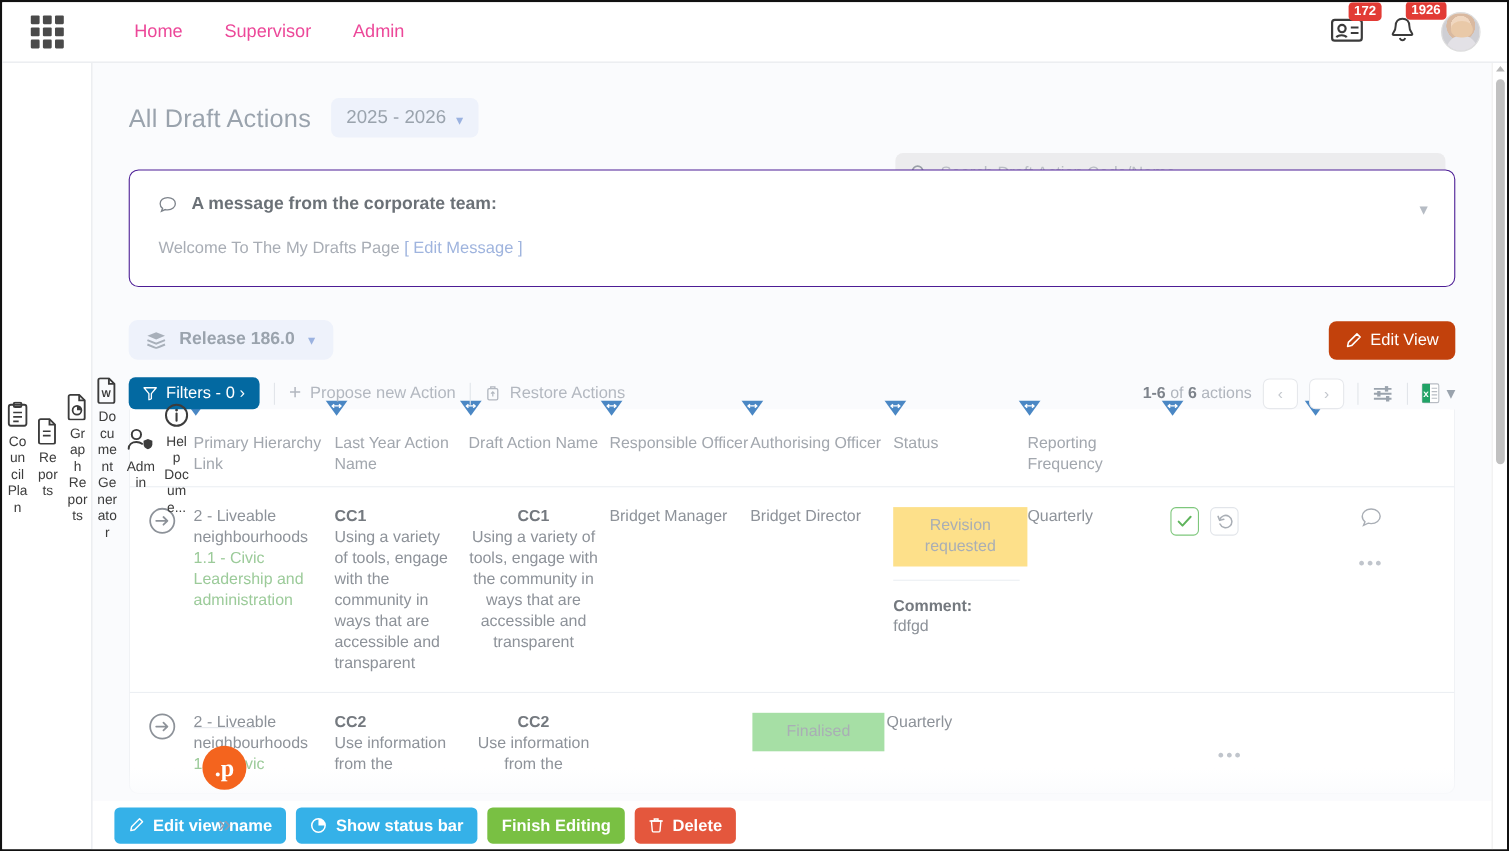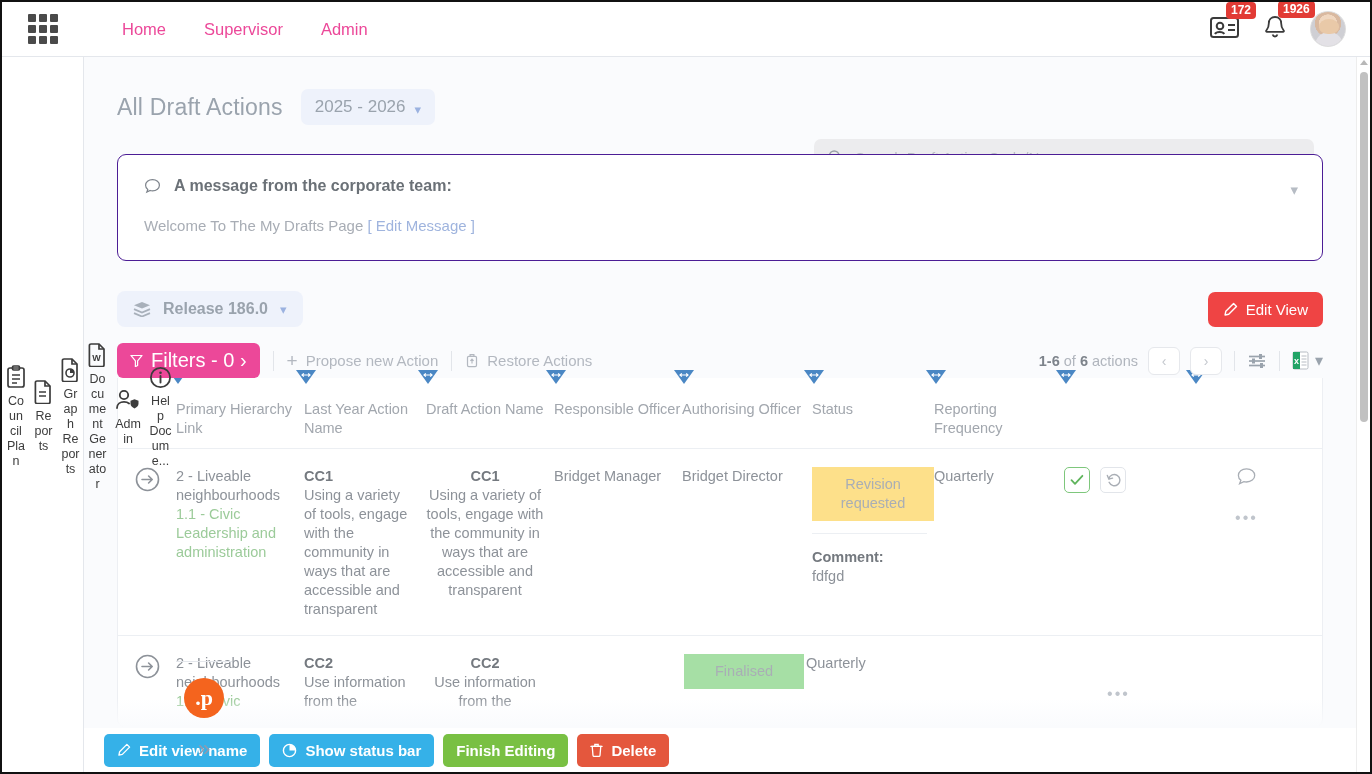--- a/index.html
+++ b/index.html
@@ -120,30 +120,30 @@
 
   
   .release-row { display:flex; align-items:center; margin: 30px 33px 0 33px; }
   .release-pill {
     background:#eef2fb; border-radius:8px; padding:9px 16px;
     display:flex; align-items:center; gap:12px; font-size:16px;
     font-weight:700; color:#9aa3ad; cursor:pointer;
   }
   .release-pill .chev { color:#9bb2e0; font-weight:400; font-size: 13px; }
   .edit-view-btn {
-    margin-left:auto; background:#ef4444; color:#fff; border-radius:7px;
+    margin-left:auto; background:#c2410c; color:#fff; border-radius:7px;
     padding: 9px 15px; font-size: 15px; display:flex; align-items:center; gap:8px;
     cursor:pointer;
   }
 
   
   .toolbar { display:flex; align-items:center; margin: 16px 33px 0 33px; position:relative; z-index:6;}
   .filters-btn {
-    background:#ec4899; color:#fff; border-radius:6px; padding:6px 13px;
-    font-size:20px; display:flex; align-items:center; gap:8px; cursor:pointer;
+    background:#0369a1; color:#fff; border-radius:6px; padding:6px 13px;
+    font-size:15px; display:flex; align-items:center; gap:8px; cursor:pointer;
   }
   .tb-sep { width:1px; height:20px; background:#e2e5ea; margin: 0 13px; }
   .tb-action {
     display:flex; align-items:center; gap:8px; color:#b3b8c0; font-size:15px; cursor:pointer;
   }
   .tb-right { margin-left:auto; display:flex; align-items:center; gap:10px; }
   .count-txt { font-size:14.5px; color:#b0b5bd; }
   .count-txt b { color:#7d838b; font-weight:700; }
   .pg-btn {
     width:32px; height:28px; border:1px solid #e6e8ec; border-radius:6px; background:#fff;

